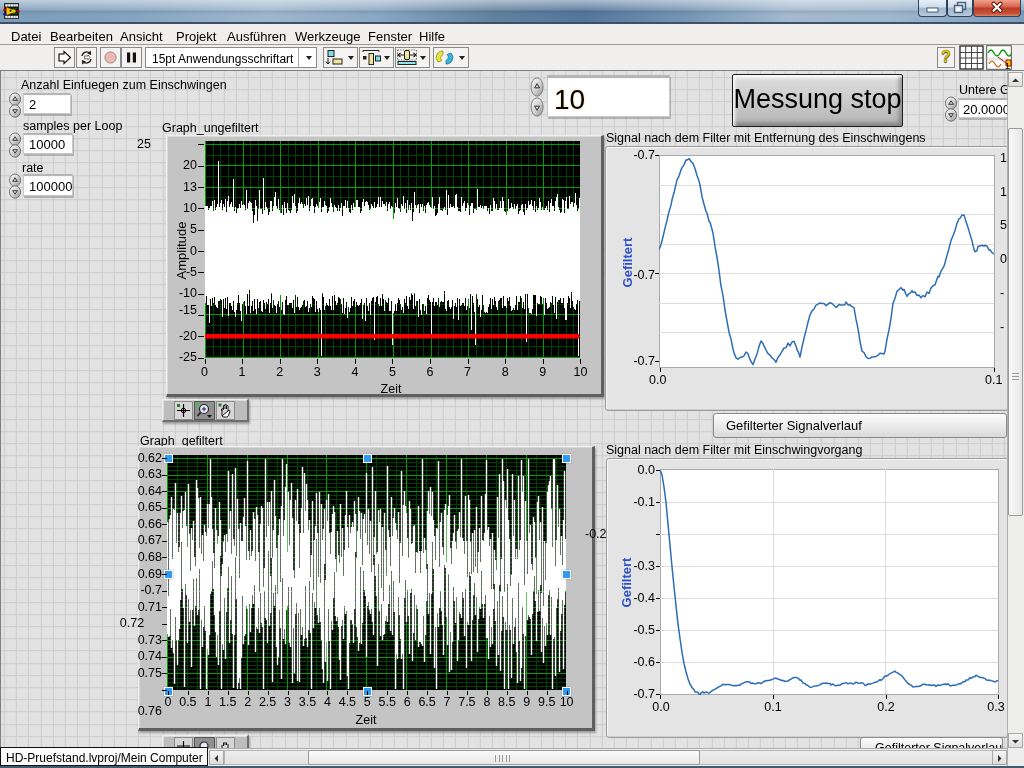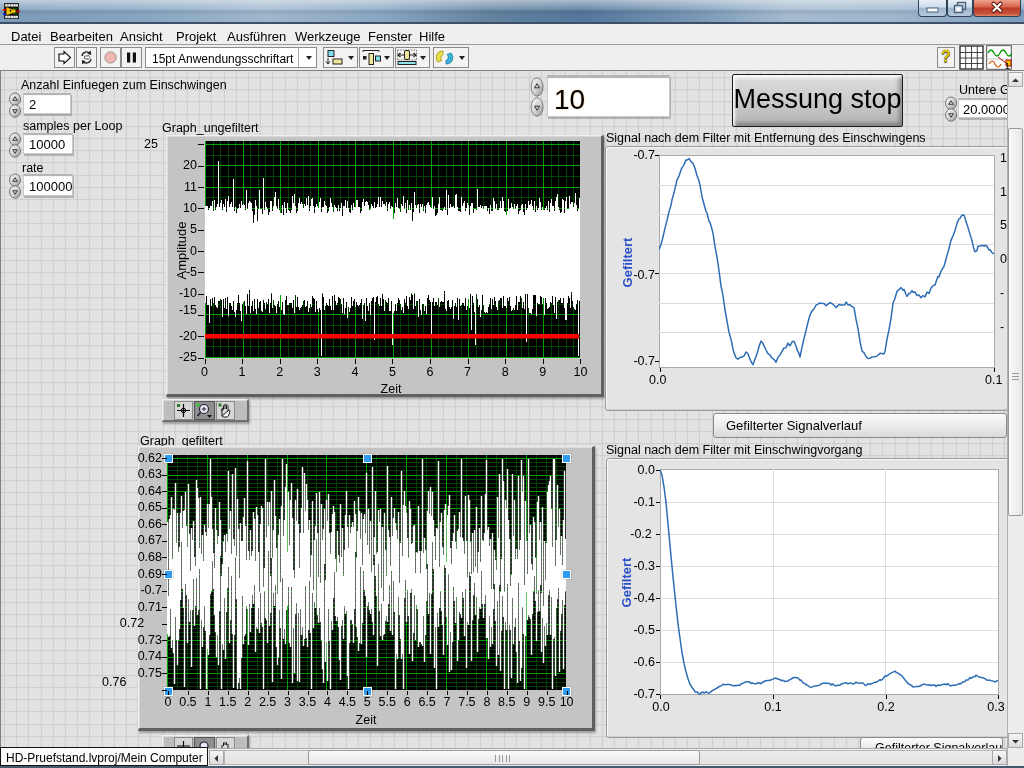--- a/index.html
+++ b/index.html
@@ -233,23 +233,23 @@
 <svg style="position:absolute;left:204px;top:141px" width="375" height="217">
           <path d="M8.5 0V217M15.5 0V217M23.5 0V217M30.5 0V217M45.5 0V217M53.5 0V217M60.5 0V217M68.5 0V217M83.5 0V217M90.5 0V217M98.5 0V217M105.5 0V217M120.5 0V217M128.5 0V217M135.5 0V217M143.5 0V217M158.5 0V217M165.5 0V217M173.5 0V217M180.5 0V217M195.5 0V217M203.5 0V217M211.5 0V217M218.5 0V217M233.5 0V217M241.5 0V217M248.5 0V217M256.5 0V217M271.5 0V217M278.5 0V217M286.5 0V217M293.5 0V217M308.5 0V217M316.5 0V217M323.5 0V217M331.5 0V217M346.5 0V217M353.5 0V217M361.5 0V217M368.5 0V217M0 14.5H375M0 35.5H375M0 56.5H375M0 78.5H375M0 99.5H375M0 120.5H375M0 141.5H375M0 163.5H375M0 184.5H375M0 205.5H375" stroke="#004200" stroke-width="1"></path>
           <path d="M0.5 0V217M38.5 0V217M75.5 0V217M113.5 0V217M150.5 0V217M188.5 0V217M226.5 0V217M263.5 0V217M301.5 0V217M338.5 0V217M0 3.5H375M0 24.5H375M0 46.5H375M0 67.5H375M0 88.5H375M0 110.5H375M0 131.5H375M0 152.5H375M0 173.5H375M0 195.5H375M0 216.5H375" stroke="#00A000" stroke-width="1"></path>
         </svg>
         <svg style="position:absolute;left:204px;top:141px" width="375" height="217" viewBox="0 0 375 217">
  <g transform="translate(-204,-141)">
  <path d="M204.5 206V303M205.5 206V296M206.5 206V305M207.5 210V305M208.5 208V323M209.5 206V299M210.5 206V306M211.5 201V298M212.5 211V303M213.5 200V297M214.5 210V305M215.5 207V307M216.5 204V308M217.5 161V301M218.5 207V301M219.5 203V299M220.5 200V300M221.5 210V317M222.5 204V299M223.5 207V308M224.5 199V298M225.5 212V309M226.5 201V297M227.5 196V316M228.5 207V303M229.5 204V303M230.5 202V306M231.5 207V310M232.5 179V301M233.5 211V312M234.5 207V317M235.5 213V310M236.5 209V303M237.5 208V295M238.5 204V303M239.5 208V311M240.5 201V321M241.5 205V304M242.5 204V302M243.5 205V301M244.5 210V306M245.5 190V314M246.5 209V294M247.5 203V306M248.5 201V290M249.5 202V313M250.5 203V306M251.5 211V301M252.5 223V311M253.5 215V299M254.5 200V309M255.5 206V314M256.5 221V299M257.5 209V308M258.5 190V302M259.5 209V301M260.5 209V311M261.5 214V312M262.5 178V300M263.5 210V303M264.5 202V309M265.5 207V302M266.5 209V304M267.5 215V299M268.5 212V313M269.5 201V303M270.5 201V293M271.5 211V308M272.5 206V300M273.5 197V305M274.5 192V306M275.5 206V313M276.5 209V304M277.5 199V301M278.5 210V307M279.5 213V295M280.5 213V310M281.5 205V302M282.5 215V314M283.5 202V315M284.5 208V300M285.5 213V296M286.5 203V305M287.5 210V305M288.5 211V303M289.5 213V303M290.5 210V303M291.5 196V308M292.5 203V300M293.5 194V313M294.5 206V295M295.5 213V307M296.5 211V297M297.5 203V307M298.5 198V310M299.5 204V308M300.5 202V307M301.5 204V305M302.5 208V301M303.5 204V300M304.5 206V307M305.5 198V306M306.5 205V301M307.5 196V312M308.5 211V308M309.5 206V304M310.5 199V307M311.5 198V296M312.5 206V298M313.5 213V299M314.5 207V312M315.5 204V301M316.5 206V309M317.5 208V312M318.5 202V308M319.5 198V310M320.5 212V356M321.5 207V293M322.5 207V297M323.5 201V310M324.5 205V306M325.5 206V303M326.5 213V305M327.5 211V306M328.5 207V299M329.5 198V306M330.5 203V310M331.5 207V296M332.5 212V310M333.5 205V295M334.5 207V301M335.5 208V305M336.5 211V303M337.5 205V297M338.5 211V298M339.5 208V299M340.5 203V304M341.5 216V313M342.5 206V298M343.5 206V314M344.5 200V308M345.5 208V302M346.5 201V318M347.5 208V307M348.5 212V312M349.5 213V308M350.5 205V297M351.5 210V306M352.5 203V301M353.5 207V299M354.5 207V307M355.5 200V302M356.5 200V305M357.5 207V306M358.5 207V305M359.5 213V303M360.5 211V299M361.5 202V319M362.5 199V305M363.5 206V303M364.5 202V321M365.5 201V298M366.5 202V306M367.5 205V311M368.5 210V303M369.5 209V315M370.5 204V301M371.5 206V298M372.5 208V297M373.5 202V340M374.5 208V302M375.5 207V297M376.5 204V296M377.5 197V304M378.5 207V306M379.5 197V298M380.5 207V306M381.5 201V294M382.5 204V299M383.5 204V311M384.5 206V300M385.5 202V302M386.5 211V303M387.5 204V298M388.5 202V311M389.5 209V311M390.5 206V301M391.5 207V345M392.5 219V313M393.5 213V311M394.5 203V304M395.5 207V311M396.5 198V303M397.5 208V298M398.5 209V300M399.5 212V304M400.5 204V310M401.5 206V307M402.5 196V313M403.5 209V299M404.5 203V303M405.5 213V296M406.5 200V306M407.5 210V309M408.5 205V297M409.5 210V300M410.5 203V293M411.5 221V295M412.5 212V309M413.5 192V293M414.5 205V306M415.5 208V301M416.5 205V301M417.5 204V317M418.5 213V299M419.5 204V310M420.5 207V315M421.5 204V304M422.5 211V304M423.5 206V311M424.5 213V306M425.5 205V314M426.5 203V298M427.5 202V295M428.5 205V300M429.5 207V302M430.5 208V338M431.5 197V302M432.5 209V298M433.5 206V306M434.5 216V302M435.5 215V302M436.5 213V305M437.5 204V298M438.5 197V307M439.5 210V302M440.5 210V301M441.5 211V302M442.5 209V302M443.5 207V291M444.5 210V309M445.5 190V311M446.5 215V301M447.5 195V300M448.5 208V307M449.5 204V309M450.5 207V307M451.5 207V300M452.5 206V319M453.5 208V306M454.5 195V303M455.5 194V307M456.5 207V298M457.5 211V320M458.5 211V299M459.5 212V306M460.5 197V305M461.5 206V303M462.5 203V303M463.5 201V306M464.5 211V298M465.5 208V310M466.5 203V306M467.5 205V299M468.5 215V308M469.5 206V294M470.5 203V330M471.5 203V296M472.5 213V303M473.5 209V312M474.5 209V345M475.5 210V294M476.5 189V299M477.5 207V307M478.5 207V305M479.5 205V317M480.5 208V310M481.5 206V295M482.5 209V305M483.5 206V312M484.5 206V313M485.5 206V312M486.5 211V313M487.5 208V307M488.5 214V304M489.5 205V298M490.5 211V309M491.5 211V299M492.5 198V305M493.5 201V297M494.5 209V301M495.5 204V307M496.5 210V310M497.5 210V301M498.5 208V300M499.5 201V298M500.5 208V298M501.5 197V308M502.5 201V296M503.5 211V306M504.5 212V306M505.5 215V308M506.5 211V298M507.5 199V301M508.5 209V297M509.5 208V306M510.5 203V311M511.5 207V310M512.5 209V308M513.5 204V310M514.5 209V305M515.5 206V296M516.5 204V310M517.5 214V302M518.5 211V302M519.5 210V296M520.5 205V298M521.5 204V308M522.5 212V302M523.5 215V309M524.5 204V294M525.5 210V342M526.5 208V294M527.5 201V308M528.5 205V313M529.5 204V313M530.5 200V314M531.5 206V309M532.5 210V295M533.5 201V295M534.5 212V295M535.5 206V316M536.5 210V303M537.5 208V304M538.5 198V304M539.5 202V296M540.5 210V297M541.5 207V304M542.5 210V298M543.5 210V315M544.5 208V298M545.5 206V303M546.5 210V309M547.5 201V308M548.5 212V307M549.5 203V302M550.5 199V303M551.5 206V296M552.5 206V305M553.5 211V313M554.5 201V297M555.5 197V319M556.5 194V302M557.5 207V300M558.5 210V300M559.5 213V298M560.5 212V303M561.5 199V303M562.5 200V298M563.5 213V308M564.5 201V320M565.5 197V320M566.5 209V303M567.5 209V296M568.5 196V298M569.5 204V308M570.5 202V292M571.5 202V301M572.5 207V307M573.5 203V309M574.5 193V310M575.5 205V304M576.5 211V300M577.5 209V356M578.5 198V301" stroke="#fff" stroke-width="1"></path>
  <rect x="204" y="334" width="374" height="4.5" fill="#FF0000"></rect>
  </g>
 </svg>
-<div class="al" style="left:120px;top:137.0px;width:60px;text-align:center">25</div>
+<div class="al" style="left:136px;top:137.0px;width:60px;text-align:left">25</div>
         <div class="al" style="left:136px;top:158.3px;width:60px;text-align:right">20</div>
-        <div class="al" style="left:136px;top:179.6px;width:60px;text-align:right">11</div>
+        <div class="al" style="left:136px;top:179.6px;width:60px;text-align:right">13</div>
         <div class="al" style="left:136px;top:200.9px;width:60px;text-align:right">10</div>
         <div class="al" style="left:136px;top:222.2px;width:60px;text-align:right">5</div>
         <div class="al" style="left:136px;top:243.5px;width:60px;text-align:right">0</div>
         <div class="al" style="left:136px;top:264.8px;width:60px;text-align:right">-5</div>
         <div class="al" style="left:136px;top:286.1px;width:60px;text-align:right">-10</div>
         <div class="al" style="left:136px;top:303px;width:60px;text-align:right">-15</div>
         <div class="al" style="left:136px;top:328.7px;width:60px;text-align:right">-20</div>
         <div class="al" style="left:136px;top:350.0px;width:60px;text-align:right">-25</div>
 <div class="al" style="left:173.5px;top:365px;width:60px;text-align:center">0</div>
         <div class="al" style="left:211.1px;top:365px;width:60px;text-align:center">1</div>
@@ -329,21 +329,21 @@
         <div class="al" style="left:101px;top:516.8px;width:60px;text-align:right">0.66</div>
         <div class="al" style="left:101px;top:533.4px;width:60px;text-align:right">0.67</div>
         <div class="al" style="left:101px;top:549.9px;width:60px;text-align:right">0.68</div>
         <div class="al" style="left:101px;top:566.5px;width:60px;text-align:right">0.69</div>
         <div class="al" style="left:101px;top:583.1px;width:60px;text-align:right">-0.7</div>
         <div class="al" style="left:101px;top:599.6px;width:60px;text-align:right">0.71</div>
         <div class="al" style="left:101px;top:616.2px;width:60px;text-align:center">0.72</div>
         <div class="al" style="left:101px;top:632.8px;width:60px;text-align:right">0.73</div>
         <div class="al" style="left:101px;top:649.3px;width:60px;text-align:right">0.74</div>
         <div class="al" style="left:101px;top:665.9px;width:60px;text-align:right">0.75</div>
-        <div class="al" style="left:101px;top:675px;width:60px;">0.76</div>
+        <div class="al" style="left:101px;top:704px;width:60px;text-align:right">0.76</div>
 <div class="al" style="left:137.0px;top:695px;width:60px;text-align:center">0</div>
         <div class="al" style="left:156.9px;top:695px;width:60px;text-align:center">0.5</div>
         <div class="al" style="left:176.9px;top:695px;width:60px;text-align:center">1</div>
         <div class="al" style="left:196.8px;top:695px;width:60px;text-align:center">1.5</div>
         <div class="al" style="left:216.7px;top:695px;width:60px;text-align:center">2</div>
         <div class="al" style="left:236.6px;top:695px;width:60px;text-align:center">2.5</div>
         <div class="al" style="left:256.6px;top:695px;width:60px;text-align:center">3</div>
         <div class="al" style="left:276.5px;top:695px;width:60px;text-align:center">3.5</div>
         <div class="al" style="left:296.4px;top:695px;width:60px;text-align:center">4</div>
         <div class="al" style="left:316.4px;top:695px;width:60px;text-align:center">4.5</div>
@@ -388,21 +388,21 @@
         <div style="position:absolute;left:659px;top:597.5px;width:338px;height:1px;background:#dcdcdc"></div>
         <div style="position:absolute;left:659px;top:629.5px;width:338px;height:1px;background:#dcdcdc"></div>
         <div style="position:absolute;left:659px;top:661.5px;width:338px;height:1px;background:#dcdcdc"></div>
         <div style="position:absolute;left:771.7px;top:469px;width:1px;height:225px;background:#dcdcdc"></div>
         <div style="position:absolute;left:884.3px;top:469px;width:1px;height:225px;background:#dcdcdc"></div>
 <svg style="position:absolute;left:659px;top:469px" width="339" height="226" viewBox="659 469 339 226">
  <path d="M659 470.1L661 474.9L663 487.1L665 502.5L667 524.0L669 545.3L671 566.8L673 586.7L675 605.7L677 623.8L679 638.5L681 652.4L683 663.4L685 671.7L687 678.8L689 684.2L691 687.5L693 689.8L694 691.9L696 691.9L697 692.7L699 695.2L700 692.7L702 692.0L703 693.1L705 691.8L706 692.3L708 693.3L710 691.6L712 690.1L714 689.2L716 688.0L718 686.7L720 685.9L722 684.2L724 684.8L726 684.5L728 684.4L730 684.9L732 685.7L734 685.5L735 685.8L737 685.2L739 685.3L740 684.0L742 683.1L744 682.3L745 681.8L747 681.8L749 682.2L750 683.5L752 683.1L754 683.9L755 683.7L757 682.8L759 682.9L760 683.8L762 682.0L764 681.0L765 680.7L767 680.4L769 680.3L770 679.8L772 679.1L774 678.1L775 678.2L777 679.0L779 679.7L780 680.4L782 680.3L784 681.5L785 681.3L787 681.1L789 679.4L790 679.2L792 677.8L794 677.4L795 677.5L797 678.0L799 680.3L800 680.0L802 682.9L804 683.4L805 684.8L807 685.5L809 687.2L810 687.4L812 686.6L814 685.9L815 686.0L817 685.6L819 684.9L820 684.0L822 683.3L824 683.3L825 683.1L827 683.6L829 683.5L830 685.0L832 684.0L834 685.7L835 685.8L837 685.2L839 685.3L840 684.3L842 683.4L844 682.9L845 682.6L847 683.9L849 682.9L850 683.1L852 684.1L854 683.0L855 682.2L857 683.0L859 683.3L860 682.9L862 682.9L864 685.4L865 685.3L867 683.8L869 684.3L870 683.7L872 683.1L874 682.2L875 682.3L877 681.1L879 679.7L880 680.4L882 678.7L884 675.9L885 676.2L887 675.3L889 673.5L890 673.1L892 672.1L894 671.1L895 672.3L897 673.1L899 674.7L900 674.9L902 677.2L904 679.9L905 681.0L907 683.5L909 684.7L910 685.1L912 686.9L914 686.8L915 686.5L917 686.5L919 686.1L920 685.5L922 684.3L924 684.3L925 684.7L927 684.9L929 684.8L930 685.6L932 685.1L934 685.3L935 686.4L937 684.9L939 685.4L940 685.0L942 684.4L944 683.9L945 684.7L947 683.8L949 685.8L950 685.8L952 685.2L954 685.2L955 685.2L957 684.2L959 683.5L960 683.8L962 681.8L964 681.7L965 680.0L967 680.1L969 677.5L970 678.4L972 676.9L974 676.5L975 675.1L977 676.4L979 677.3L980 677.4L982 677.8L984 678.6L985 679.7L987 680.2L989 680.2L990 680.7L992 681.1L994 682.0L996 680.6L997 681.0" stroke="#2D6DB5" stroke-width="1.5" fill="none" stroke-linejoin="round"></path>
 </svg>
 <div class="al" style="left:594px;top:462.5px;width:60px;text-align:right">0.0</div>
         <div class="al" style="left:594px;top:494.5px;width:60px;text-align:right">-0.1</div>
-        <div class="al" style="left:610px;top:526.5px;width:60px;text-align:center">-0.2</div>
+        <div class="al" style="left:584px;top:526.5px;width:60px;text-align:left">-0.2</div>
         <div class="al" style="left:594px;top:558.5px;width:60px;text-align:right">-0.3</div>
         <div class="al" style="left:594px;top:590.5px;width:60px;text-align:right">-0.4</div>
         <div class="al" style="left:594px;top:622.5px;width:60px;text-align:right">-0.5</div>
         <div class="al" style="left:594px;top:654.5px;width:60px;text-align:right">-0.6</div>
         <div class="al" style="left:594px;top:686.5px;width:60px;text-align:right">-0.7</div>
 <div class="al" style="left:630px;top:700px;width:60px;text-align:center">0.0</div>
         <div class="al" style="left:742px;top:700px;width:60px;text-align:center">0.1</div>
         <div class="al" style="left:855px;top:700px;width:60px;text-align:center">0.2</div>
         <div class="al" style="left:965px;top:700px;width:60px;text-align:center">0.3</div>
 <div class="rot gefl" style="left:575px;top:575px;width:100px;text-align:center">Gefiltert</div>

